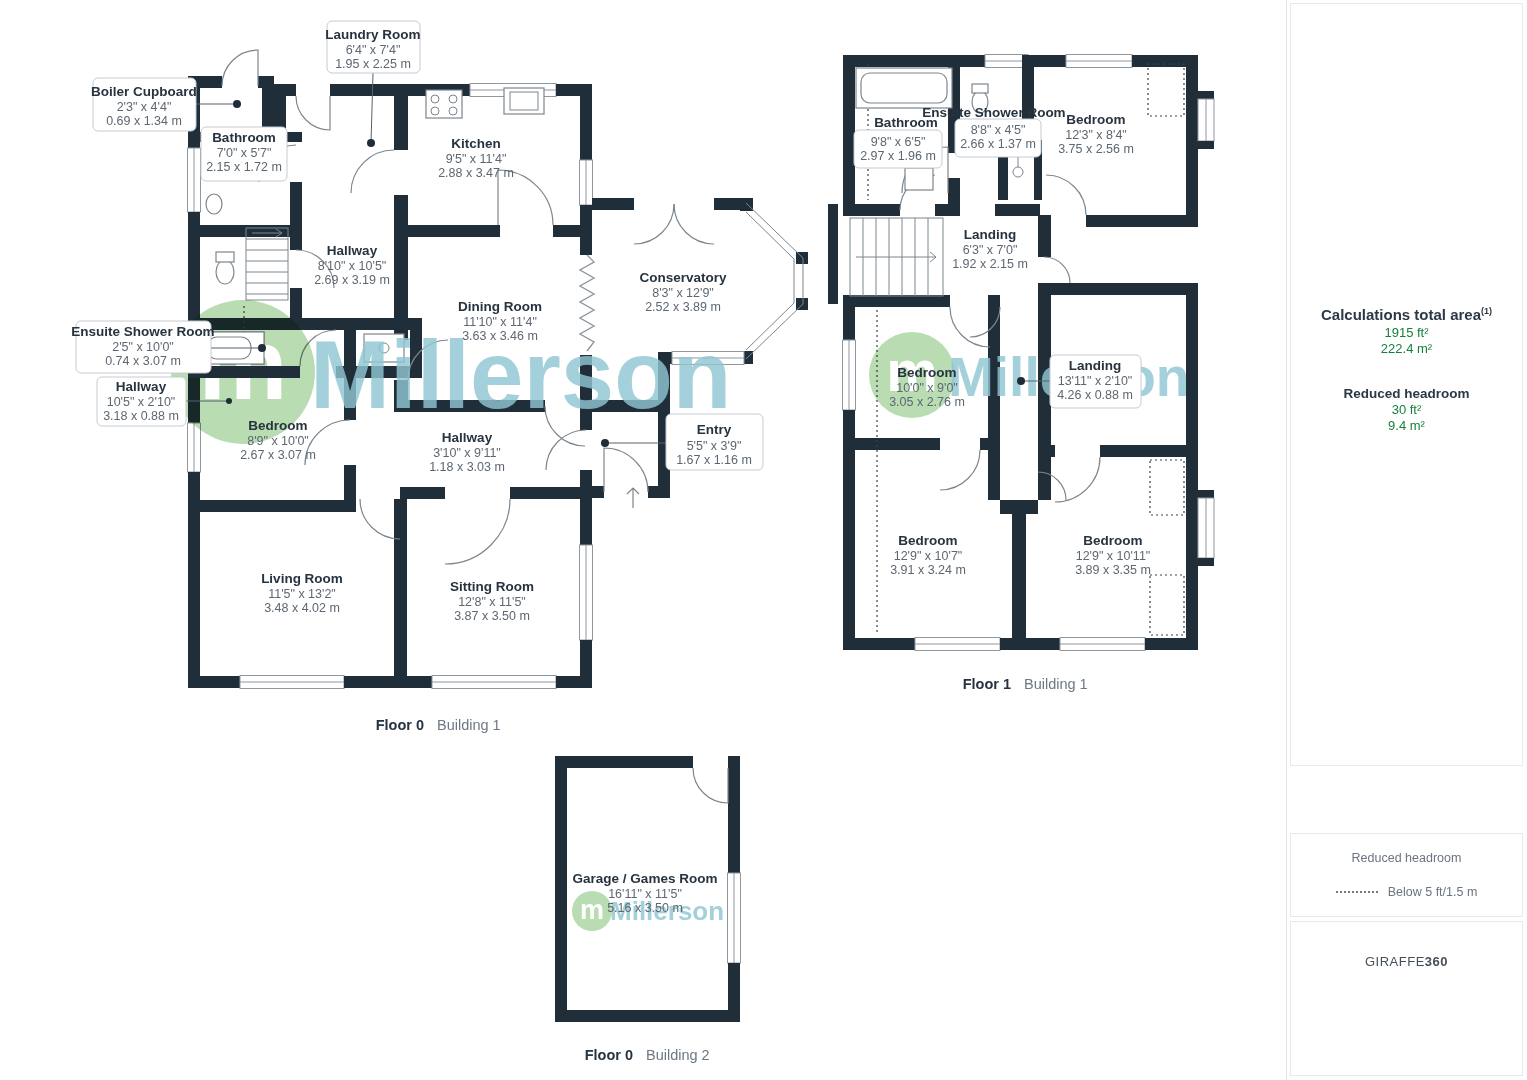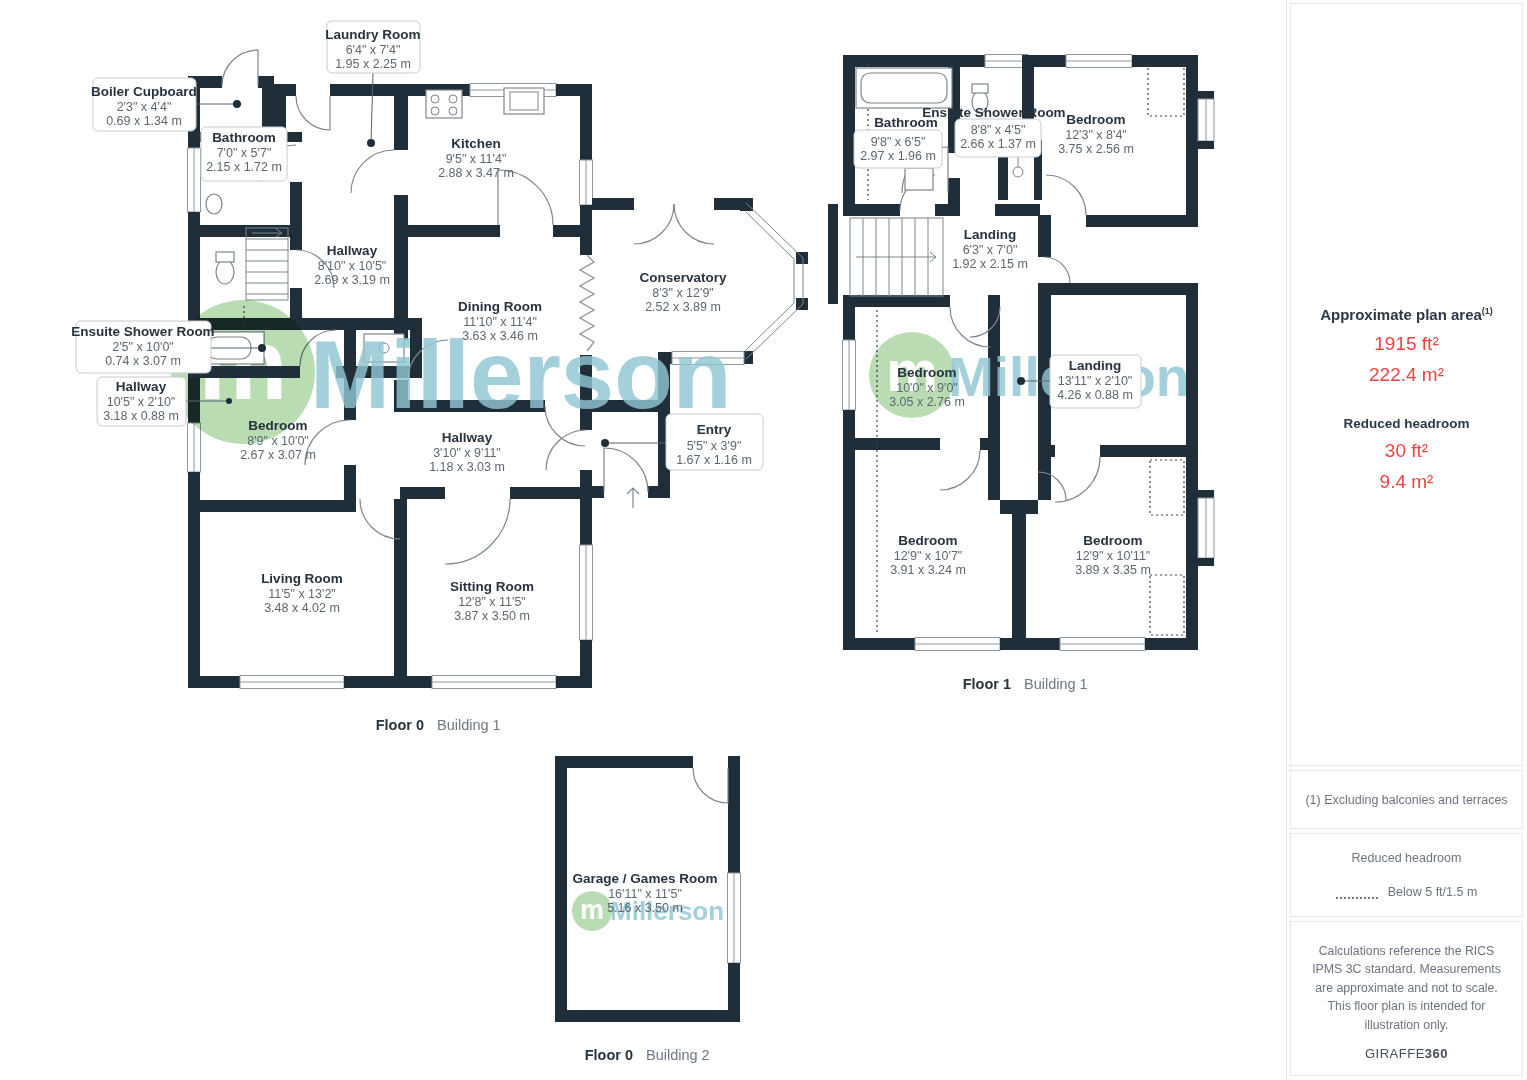--- a/index.html
+++ b/index.html
@@ -29,27 +29,27 @@
   .wm-t{fill:#8fc6d2;opacity:0.82;font-weight:700;}
 
   
   .panel{position:absolute;left:1286px;top:0;width:240px;height:1080px;background:#fff;
          border-left:1px solid #e6e6e6;}
   .card{position:absolute;left:3px;right:4px;border:1px solid #e9e9e9;background:#fff;box-sizing:border-box;}
   .cardA{top:3px;height:763px;}
   .cardA-inner{padding-top:302px;text-align:center;}
   .ta-title{font-size:15px;font-weight:700;color:#2b3845;}
   .ta-sup{font-size:9px;vertical-align:super;font-weight:700;color:#2b3845;}
-  .ta-val{font-size:19px;color:#ef4444;margin-top:9px;}
+  .ta-val{font-size:13px;color:#15803d;margin-top:1px;}
   .rh-title{font-size:13.5px;font-weight:700;color:#2b3845;margin-top:30px;}
   .cardB{top:770px;height:59px;display:flex;align-items:center;justify-content:center;}
   .cardB span{font-size:12.5px;color:#6b7480;}
   .cardC{top:833px;height:84px;display:flex;flex-direction:column;align-items:center;justify-content:center;}
   .cardC .t{font-size:12.5px;color:#6b7480;}
-  .legend-row{display:flex;align-items:flex-end;margin-top:20px;}
+  .legend-row{display:flex;align-items:center;margin-top:20px;}
   .dash-sample{display:inline-block;width:42px;border-top:2px dotted #707a84;margin-right:10px;}
   .cardD{top:921px;height:155px;padding:20px 16px;text-align:center;box-sizing:border-box;}
   .cardD .disc{font-size:12.3px;color:#6b7480;line-height:1.5;}
   .credit{margin-top:12px;font-size:13px;color:#454f5a;letter-spacing:0.5px;}
   .credit .b{font-weight:700;text-align:center;}
 </style>
 </head>
 <body>
 
 <div id="stage">
@@ -447,39 +447,35 @@
     <text class="rd" x="645" y="912">5.16 x 3.50 m</text>
     <text class="capb" x="633" y="1060" text-anchor="end">Floor 0</text>
     <text class="capl" x="646" y="1060">Building 2</text>
   </g>
 </svg>
 
   <div class="panel">
     <div class="card cardA">
       <div class="cardA-inner">
         <div>
-          <span class="ta-title">Approximate plan area</span><span class="ta-sup">(1)</span>
+          <span class="ta-title">Calculations total area</span><span class="ta-sup">(1)</span>
         </div>
         <div class="ta-val">1915 ft²</div>
         <div class="ta-val">222.4 m²</div>
         <div class="rh-title">Reduced headroom</div>
         <div class="ta-val">30 ft²</div>
         <div class="ta-val">9.4 m²</div>
       </div>
-    </div>
-    <div class="card cardB">
-      <span>(1) Excluding balconies and terraces</span>
     </div>
     <div class="card cardC">
       <span class="t">Reduced headroom</span>
       <span class="legend-row">
         <span class="dash-sample"></span>
         <span class="t">Below 5 ft/1.5 m</span>
       </span>
     </div>
     <div class="card cardD">
-      <div class="disc">Calculations reference the RICS IPMS 3C standard. Measurements are approximate and not to scale. This floor plan is intended for illustration only.</div>
       <div class="credit">
         <span>GIRAFFE</span><span class="b">360</span>
       </div>
     </div>
   </div>
 </div>
 
 </body></html>

